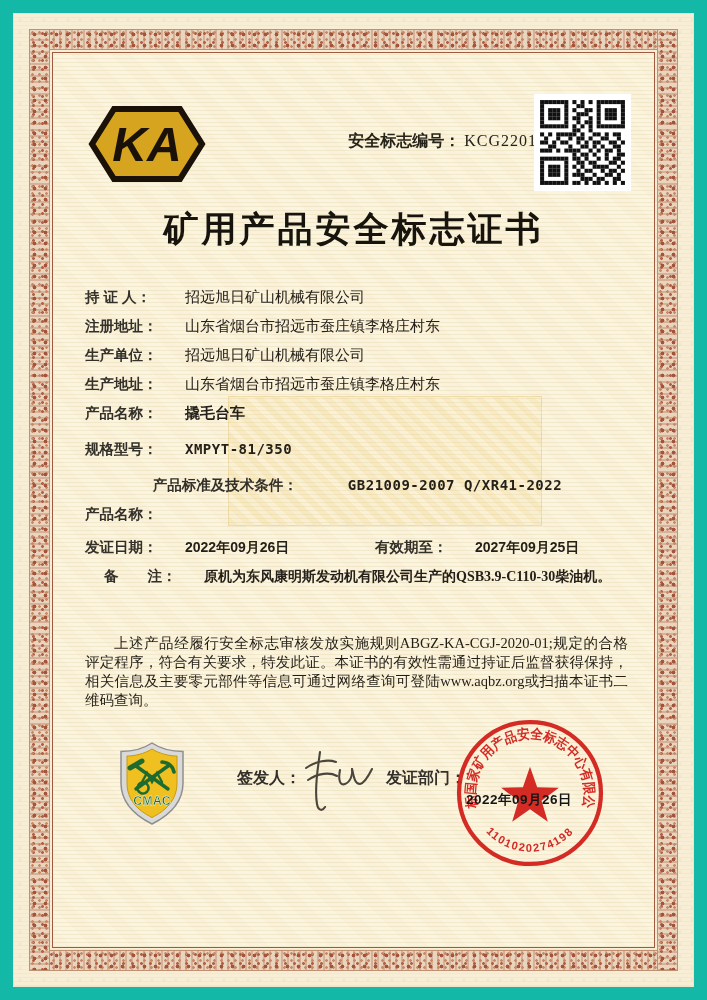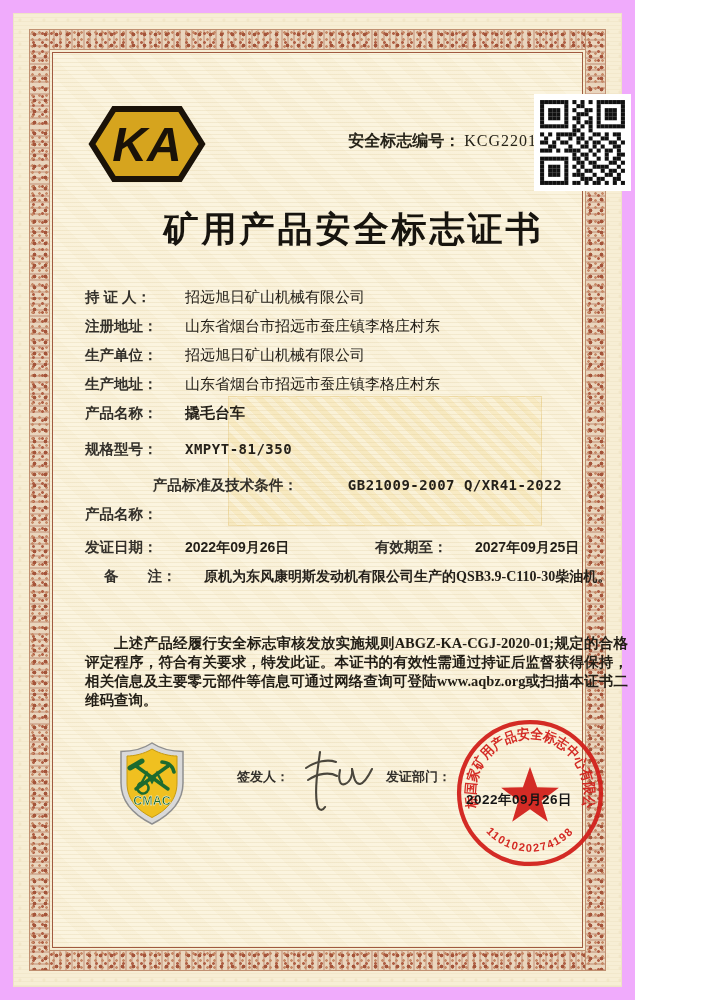--- a/index.html
+++ b/index.html
@@ -1,16 +1,16 @@
 <!DOCTYPE html>
 <html><head>
 <meta charset="utf-8">
 <style>
   html,body{margin:0;padding:0;background:#fff;}
-  .page{position:relative;width:635px;height:1000px;background:#f0abfc;overflow:hidden;
+  .page{position:relative;width:707px;height:1000px;background:#14b8a6;overflow:hidden;
         font-family:"Liberation Serif",serif;color:#2a2620;}
   
   .cert-bg{position:absolute;left:13px;top:13px;right:13px;bottom:13px;
            background:#f7eed5;
            background-image:
              radial-gradient(circle at 6px 6px, rgba(196,160,90,.10) 1px, transparent 2px),
              repeating-linear-gradient(0deg, rgba(190,160,95,.08) 0 1px, transparent 1px 4px);
            background-size:12px 12px,auto;
            border:1px solid #efe4c6;}
   
@@ -58,25 +58,25 @@
              font-size:14.5px;color:#33302a;white-space:nowrap;}
   .frow .lab.wide{flex:0 0 auto;}
   .frow .val{font-size:15px;color:#25211a;font-weight:500;}
   .frow .val.cn{font-family:"Liberation Serif",serif;}
   .frow .val.tech{font-family:"DejaVu Sans Mono",monospace;font-size:14px;font-weight:bold;letter-spacing:.5px;margin-top:8px;}
   .frow .val.date{font-family:"Liberation Sans",sans-serif;font-size:14px;font-weight:bold;}
   .gap3{margin-top:3px;justify-content:center;} .gap9{margin-top:9px;margin-left:19px;} .gap14{margin-top:14px;}
   .ml40{margin-left:40px;} .w175{flex:0 0 180px;}
 
   .statement{left:85px;top:634px;width:543px;font-size:14.5px;line-height:19px;
-             font-weight:bold;color:#221e16;text-align:justify;text-indent:2em;
+             font-weight:normal;color:#221e16;text-align:justify;text-indent:2em;
              font-family:"Liberation Serif",serif;}
 
   .signer-label,.issuer-label{font-family:Liberation Mono, monospace;font-weight:bold;
-             font-size:13px;color:#33302a;}
+             font-size:16px;color:#33302a;}
   .seal-date{left:466px;top:791px;width:140px;font-family:"Liberation Sans",sans-serif;
              font-weight:bold;font-size:13.5px;color:#141414;z-index:6;letter-spacing:.5px;}
   .seal-wrap{left:454px;top:717px;z-index:5;opacity:.95;}
   svg text{font-family:"Liberation Sans",sans-serif;}
 </style>
 </head>
 <body>
 
 <div class="page">
   <div class="cert-bg"></div>

